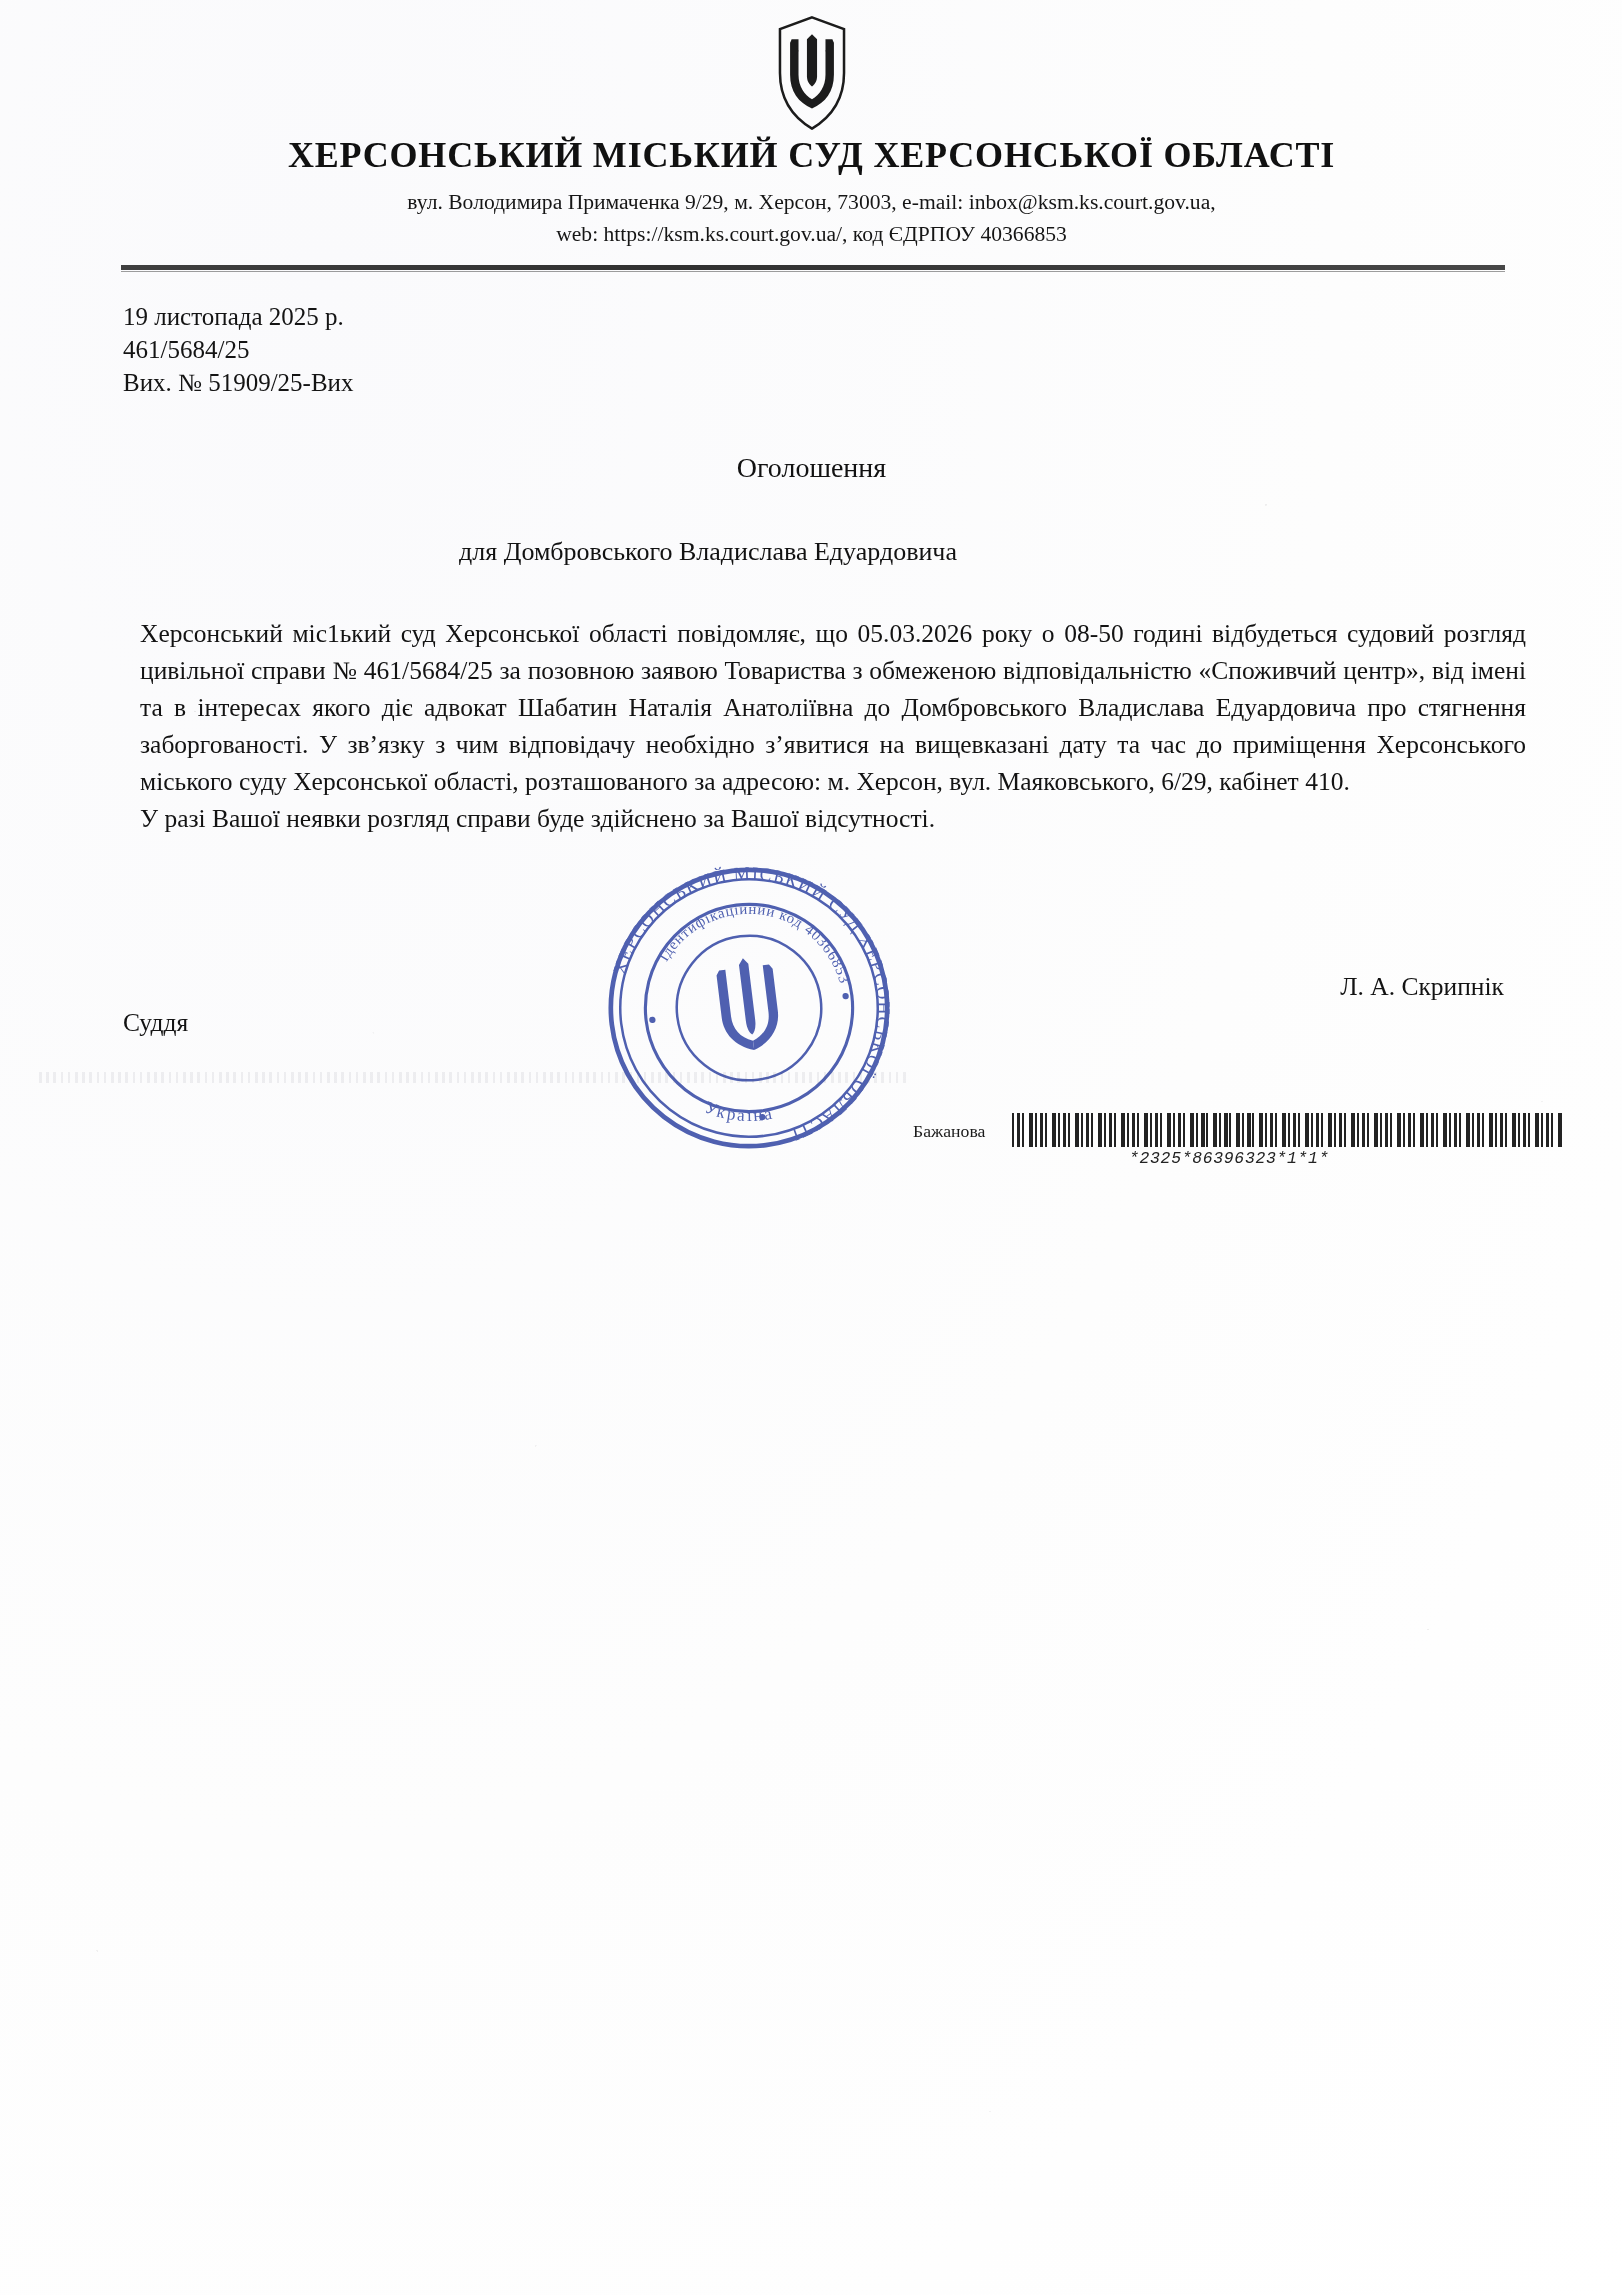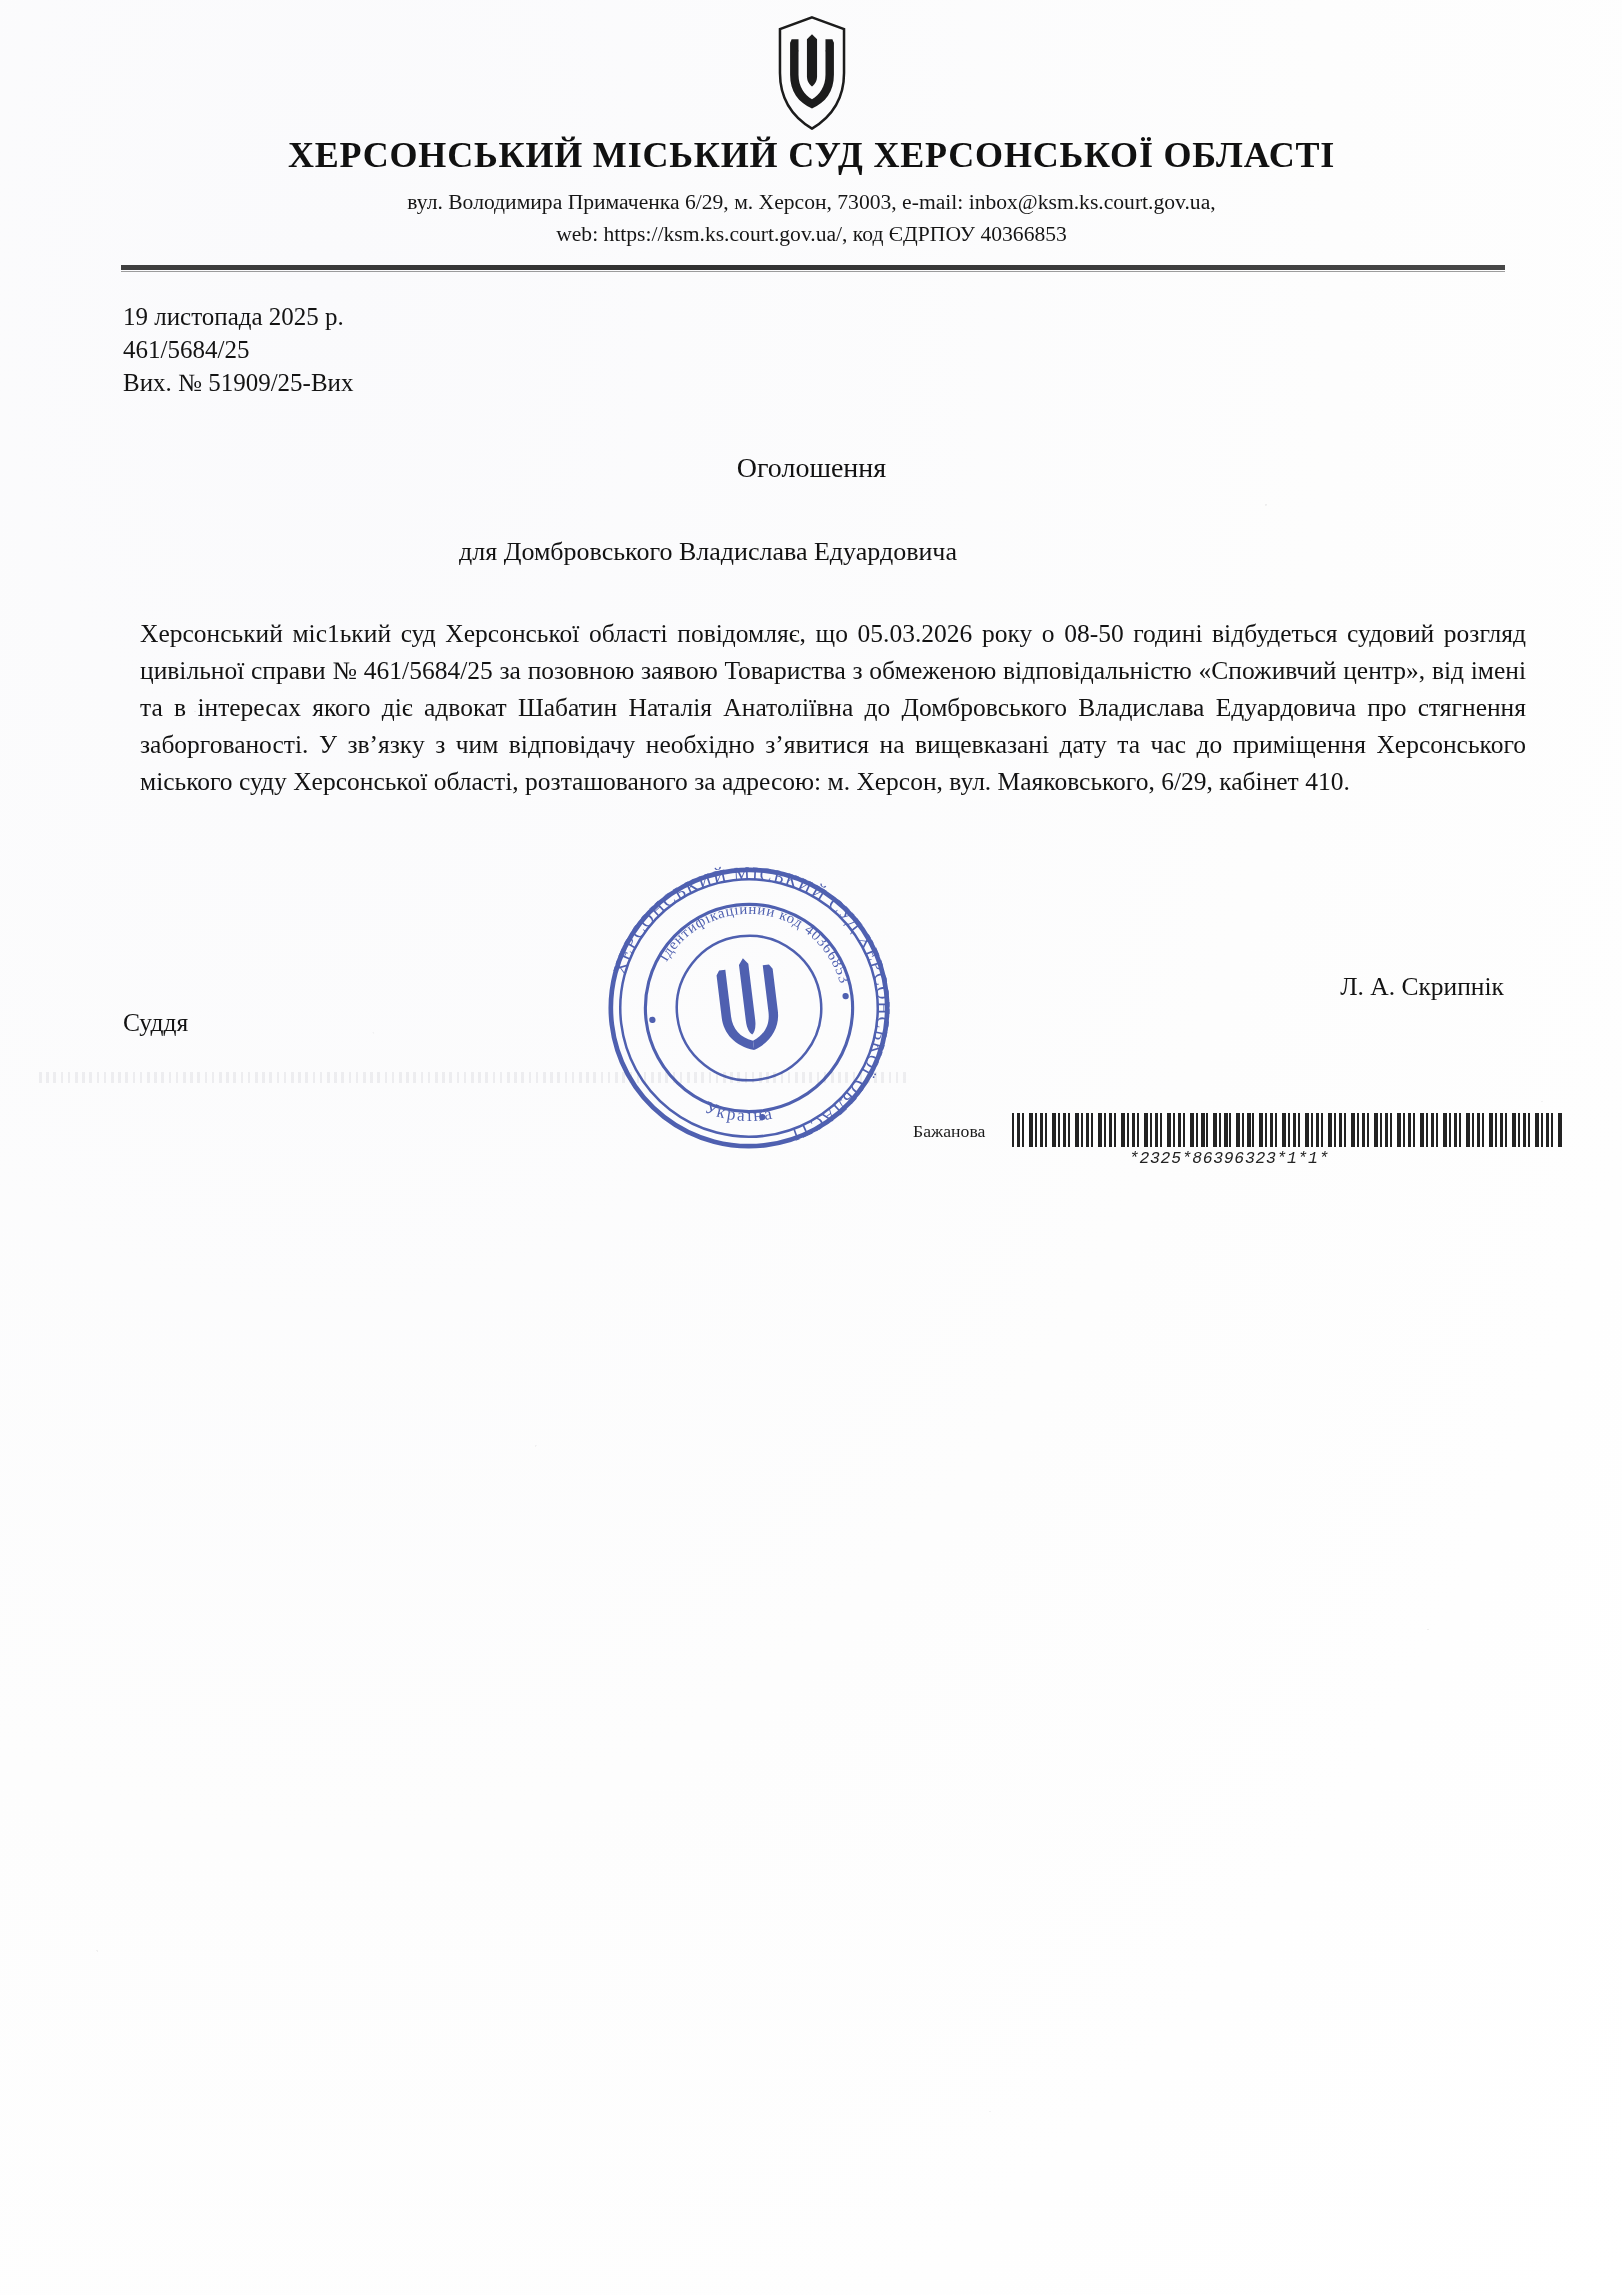--- a/index.html
+++ b/index.html
@@ -247,39 +247,40 @@
         <path d="M50 24 L56 30 L56 74 C56 80 53 84 50 86 C47 84 44 80 44 74 L44 30 Z" fill="#1c1c1c"></path>
         <path d="M26 30 L34 30 L34 72 C34 86 41 96 50 101 L50 112 C34 105 24 92 24 72 L24 34 Z" fill="#1c1c1c"></path>
         <path d="M74 30 L66 30 L66 72 C66 86 59 96 50 101 L50 112 C66 105 76 92 76 72 L76 34 Z" fill="#1c1c1c"></path>
         <path d="M26 30 L34 44 L26 52 Z" fill="#1c1c1c"></path>
         <path d="M74 30 L66 44 L74 52 Z" fill="#1c1c1c"></path>
       </svg>
     </div>
 
     <div class="court-title">ХЕРСОНСЬКИЙ МІСЬКИЙ СУД ХЕРСОНСЬКОЇ ОБЛАСТІ</div>
 
-    <div class="court-addr1">вул. Володимира Примаченка  6/29, м. Херсон, 73003, e-mail: inbox@ksm.ks.court.gov.ua,</div>
+    <div class="court-addr1">вул. Володимира Примаченка  9/29, м. Херсон, 73003, e-mail: inbox@ksm.ks.court.gov.ua,</div>
 
     <div class="court-addr2">web: https://ksm.ks.court.gov.ua/, код ЄДРПОУ 40366853</div>
 
     <div class="rule"></div>
     <div class="rule-thin"></div>
 
     <div class="meta">
       <div>19 листопада 2025 р.</div>
       <div>461/5684/25</div>
       <div>Вих. № 51909/25-Вих</div>
     </div>
 
     <div class="doc-title">Оголошення</div>
 
     <div class="doc-subtitle">для Домбровського Владислава Едуардовича</div>
 
     <div class="body-text">
       <p>Херсонський міс1ький суд Херсонської області повідомляє, що 05.03.2026 року о 08-50 годині відбудеться судовий розгляд цивільної справи № 461/5684/25 за позовною заявою  Товариства з обмеженою відповідальністю «Споживчий центр», від імені та в інтересах якого діє адвокат Шабатин Наталія Анатоліївна до Домбровського Владислава Едуардовича про стягнення заборгованості. У зв’язку з чим відповідачу необхідно з’явитися на вищевказані дату та час до приміщення Херсонського міського суду Херсонської області, розташованого за адресою: м. Херсон, вул. Маяковського, 6/29, кабінет 410.</p>
+      <p class="last">У разі Вашої неявки розгляд справи буде здійснено за Вашої відсутності.</p>
     </div>
 
     <div class="stamp">
       <svg viewBox="0 0 200 200" xmlns="http://www.w3.org/2000/svg">
         <defs>
           <path id="outerArc" d="M100,100 m-82,0 a82,82 0 1,1 164,0 a82,82 0 1,1 -164,0"></path>
           <path id="innerArc" d="M100,100 m-60,0 a60,60 0 1,1 120,0 a60,60 0 1,1 -120,0"></path>
           <path id="bottomArc" d="M100,100 m-72,0 a72,72 0 0,0 144,0"></path>
         </defs>
         <circle cx="100" cy="100" r="88" fill="none" stroke="#2a3fa0" stroke-width="3"></circle>

